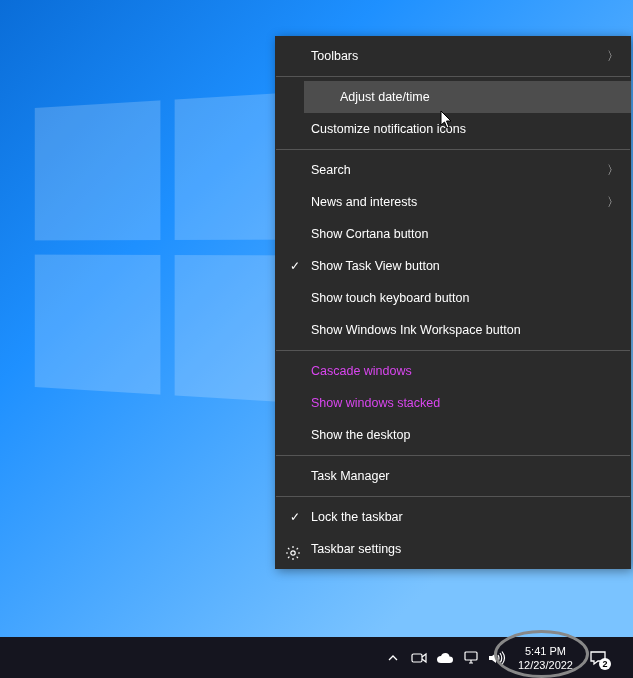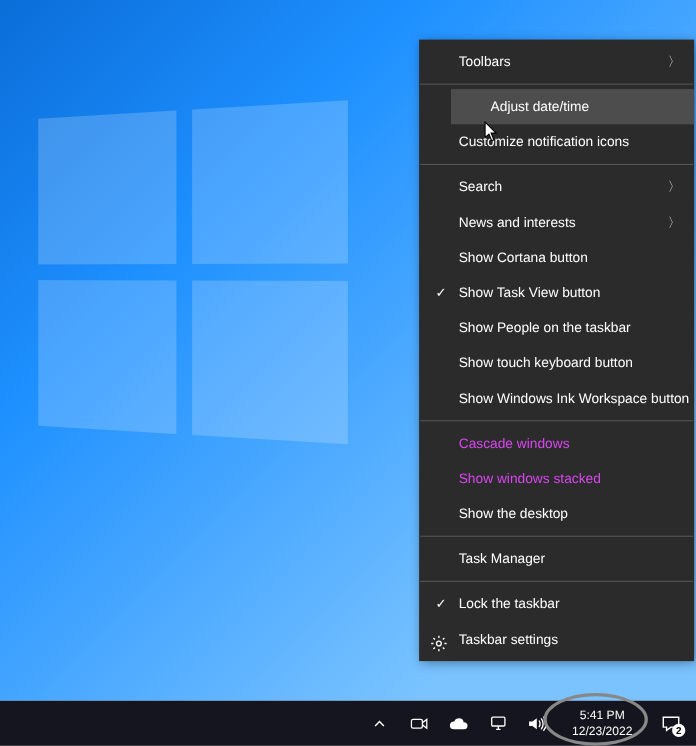--- a/index.html
+++ b/index.html
@@ -25,21 +25,21 @@
   }
   .winlogo .tl { left:0; top:0; width:140px; height:140px; }
   .winlogo .tr { left:155px; top:0; width:140px; height:140px; }
   .winlogo .bl { left:0; top:155px; width:140px; height:140px; }
   .winlogo .br { left:155px; top:155px; width:140px; height:140px; }
   
   
   .ctxmenu {
     position: absolute;
     right: 2px; top: 36px;
-    width: 250px;
+    width: 356px;
     background: #2b2b2b;
     color: #fff;
     font-size: 12.5px;
     padding: 4px 0;
     box-shadow: 2px 2px 10px rgba(0,0,0,0.4);
   }
   .ctxmenu .item {
     position: relative;
     height: 32px;
     line-height: 32px;
@@ -77,22 +77,22 @@
     left: 0; bottom: 0;
     width: 633px; height: 41px;
     background: #15151f;
     color: #fff;
     display: flex;
     justify-content: flex-end;
     align-items: center;
   }
   .tray {
     display: flex; align-items: center; height: 100%;
-    gap: 14px;
-    padding-right: 8px;
+    gap: 4px;
+    padding-right: 20px;
   }
   .tray .ticon {
     width: 22px; height: 41px;
     display: flex; align-items: center; justify-content: center;
     font-size: 14px;
   }
   .tray .clock {
     font-size: 11px;
     text-align: center;
     line-height: 14px;
@@ -154,23 +154,20 @@
       <span class="arrow">〉</span>
     </div>
     <div class="item">
       <span>Show Cortana button</span>
     </div>
     <div class="item">
       <span class="check">✓</span>
       <span>Show Task View button</span>
     </div>
     <div class="item">
-      <span>Show People on the taskbar</span>
-    </div>
-    <div class="item">
       <span>Show touch keyboard button</span>
     </div>
     <div class="item">
       <span>Show Windows Ink Workspace button</span>
     </div>
     <div class="sep"></div>
     <div class="item disabled">
       <span>Cascade windows</span>
     </div>
     <div class="item disabled">

